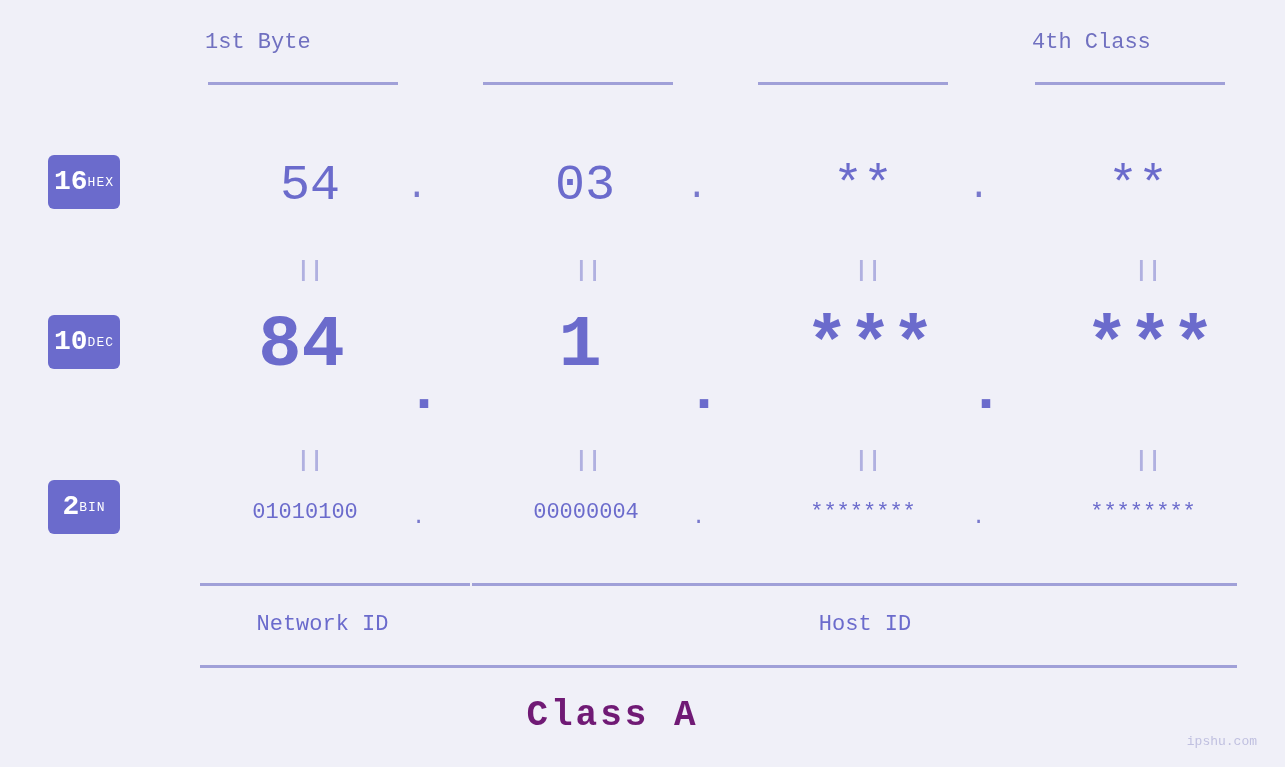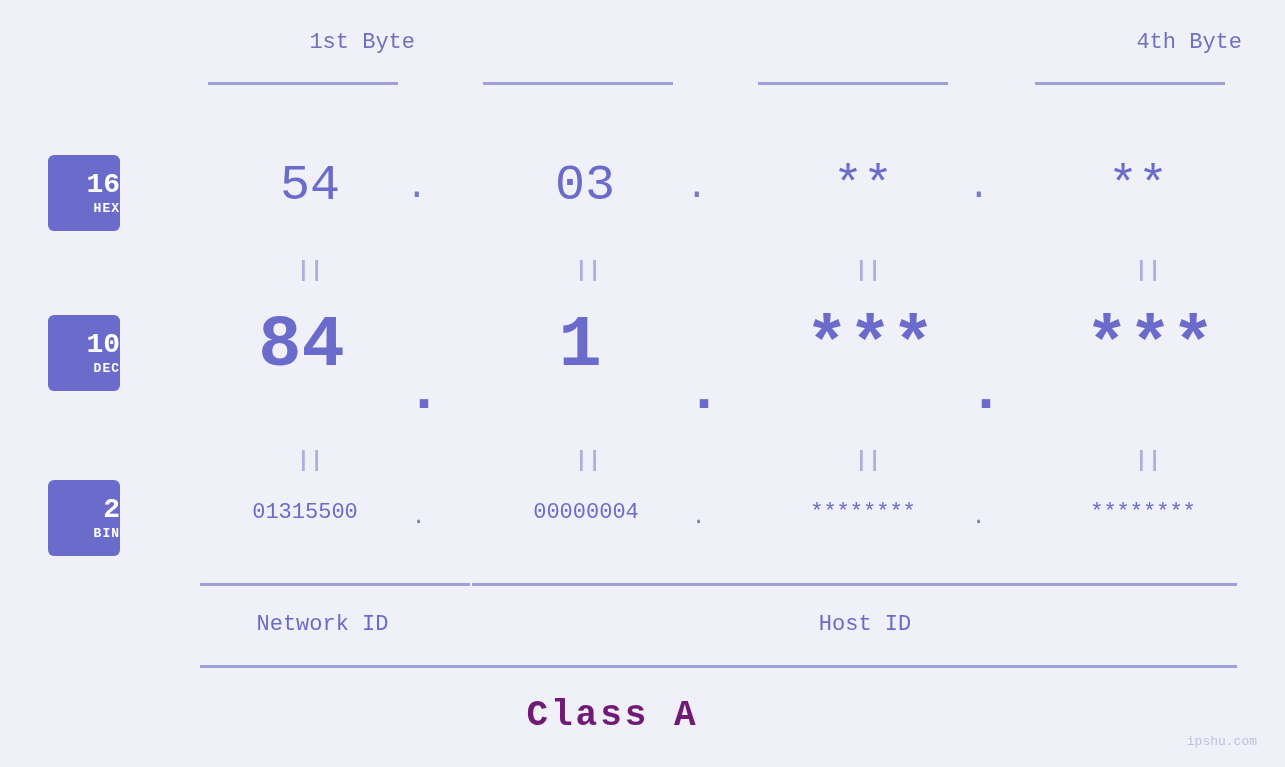--- a/index.html
+++ b/index.html
@@ -18,55 +18,54 @@
       height: 767px;
       background: #f0f0f8;
       position: relative;
     }
 
     
     .base-badge {
       position: absolute;
       left: 48px;
       width: 72px;
-      height: 76px;
+      height: 54px;
       background: #6b6bcc;
       border-radius: 6px;
       display: flex;
-      flex-direction: column;
-      align-items: flex-end;
+      align-items: center;
       justify-content: center;
       color: white;
       font-family: 'Courier New', Courier, monospace;
     }
 
     .base-badge .base-num {
       font-size: 28px;
       font-weight: bold;
       line-height: 1.1;
     }
 
     .base-badge .base-label {
       font-size: 13px;
-      font-weight: bold;
+      font-weight: normal;
       letter-spacing: 1px;
     }
 
     .hex-badge { top: 155px; }
     .dec-badge { top: 315px; }
     .bin-badge { top: 480px; }
 
     
     .col-header {
       position: absolute;
       top: 30px;
       color: #7070c0;
       font-size: 22px;
       font-family: 'Courier New', Courier, monospace;
-      text-align: right;
+      text-align: left;
     }
 
     
     .bracket-line {
       position: absolute;
       top: 82px;
       height: 3px;
       background: #a0a0d8;
     }
 
@@ -199,21 +198,21 @@
   </div>
   <div class="base-badge bin-badge">
     <span class="base-num">2</span>
     <span class="base-label">BIN</span>
   </div>
 
   <div class="col-header" style="left: 205px; width: 210px;">
     <span>1st Byte</span>
   </div>
   <div class="col-header" style="left: 1032px; width: 210px;">
-    <span>4th Byte</span>
+    <span>4th Class</span>
   </div>
 
   <div class="bracket-line" style="left: 208px; width: 190px;"></div>
   <div class="bracket-line" style="left: 483px; width: 190px;"></div>
   <div class="bracket-line" style="left: 758px; width: 190px;"></div>
   <div class="bracket-line" style="left: 1035px; width: 190px;"></div>
 
   <div class="val hex-val" style="left: 240px; width: 140px;">54</div>
   <div class="val hex-val" style="left: 515px; width: 140px;">03</div>
   <div class="val hex-val" style="left: 793px; width: 140px;">**</div>
@@ -235,21 +234,21 @@
 
   <div class="dot-dec" style="left: 406px;">.</div>
   <div class="dot-dec" style="left: 686px;">.</div>
   <div class="dot-dec" style="left: 968px;">.</div>
 
   <div class="dbar dbar-dec" style="left: 270px; width: 80px;">||</div>
   <div class="dbar dbar-dec" style="left: 548px; width: 80px;">||</div>
   <div class="dbar dbar-dec" style="left: 828px; width: 80px;">||</div>
   <div class="dbar dbar-dec" style="left: 1108px; width: 80px;">||</div>
 
-  <div class="val bin-val" style="left: 195px; width: 220px;">01315500</div>
+  <div class="val bin-val" style="left: 195px; width: 220px;">01010100</div>
   <div class="val bin-val" style="left: 476px; width: 220px;">00000004</div>
   <div class="val bin-val" style="left: 748px; width: 230px;">********</div>
   <div class="val bin-val" style="left: 1028px; width: 230px;">********</div>
 
   <div class="dot-bin" style="left: 412px;">.</div>
   <div class="dot-bin" style="left: 692px;">.</div>
   <div class="dot-bin" style="left: 972px;">.</div>
 
   <div class="bottom-bracket" style="left: 200px; width: 270px;"></div>
   <div class="bottom-bracket" style="left: 472px; width: 765px;"></div>

